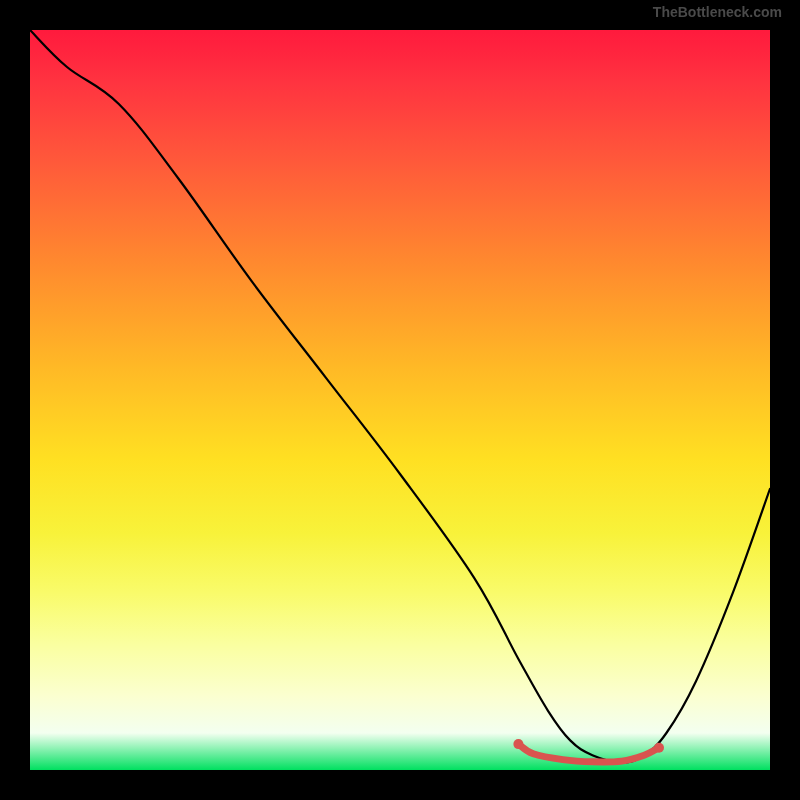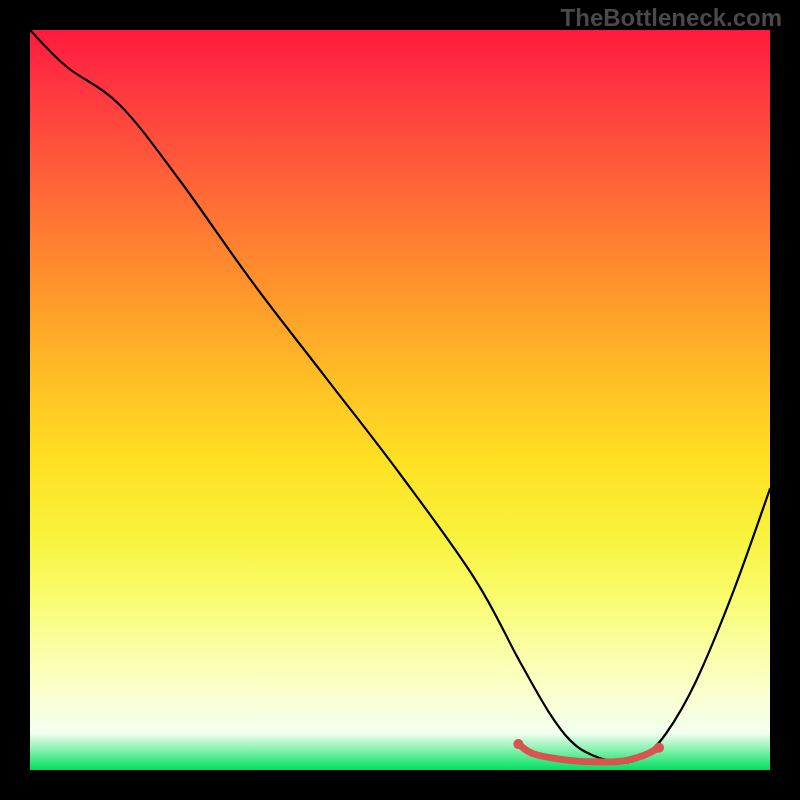--- a/index.html
+++ b/index.html
@@ -9,21 +9,21 @@
     background: #000;
     position: relative;
     font-family: Arial, sans-serif;
     overflow: hidden;
   }
   .watermark {
     position: absolute;
     top: 4px;
     right: 18px;
     color: #4a4a4a;
-    font-size: 24px;
+    font-size: 14px;
     font-weight: bold;
     z-index: 10;
   }
   .plot-area {
     position: absolute;
     left: 30px;
     top: 30px;
     width: 740px;
     height: 740px;
     overflow: hidden;

